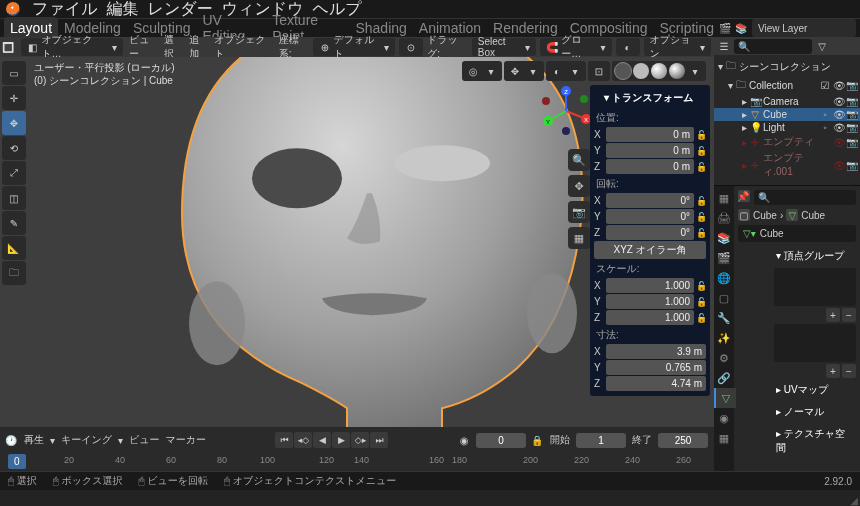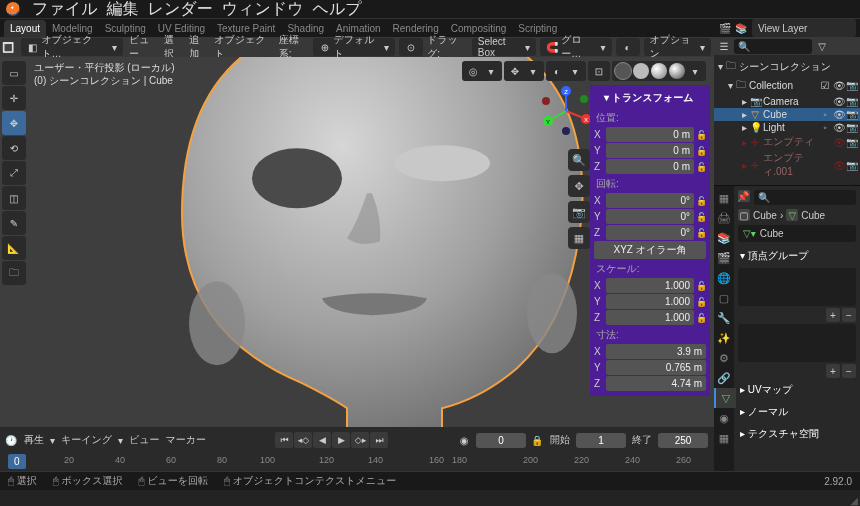--- a/index.html
+++ b/index.html
@@ -1,20 +1,20 @@
 <!DOCTYPE html>
 <html><head>
 <meta charset="utf-8">
 <style>
 html,body{margin:0;padding:0;width:860px;height:506px;background:#232323;font-family:sans-serif;font-size:10px;color:#ccc;overflow:hidden;}
 .topbar{height:18px;background:#191919;display:flex;align-items:center;padding:0 6px;gap:9px;}
 .topbar .mitem{color:#e0e0e0;font-size:16px;}
 .topbar .blender{width:14px;height:14px;border-radius:50%;background:radial-gradient(circle at 45% 40%,#fff 0 8%,#f5792a 12% 60%,#22528b 62% 100%);margin-right:3px;}
 .workspaces{height:18px;background:#191919;border-top:1px solid #333;display:flex;align-items:center;padding-left:4px;}
-.workspaces .tab{padding:3px 6px;color:#888;font-size:10px;}
+.workspaces .tab{padding:3px 6px;color:#888;font-size:14px;}
 .workspaces .tab.active{background:#323232;color:#fff;border-radius:4px 4px 0 0;}
 .scene-area{margin-left:auto;display:flex;align-items:center;gap:4px;padding-right:4px;}
 .scene-field{background:#2b2b2b;border-radius:3px;padding:2px 6px;display:flex;align-items:center;gap:4px;width:92px;height:14px;}
 .ic{width:12px;height:12px;display:inline-flex;align-items:center;justify-content:center;}
 .main{display:flex;height:434px;}
 .leftcol{flex:1;display:flex;flex-direction:column;position:relative;background:#3a3a3a;}
 .hdr{height:20px;background:#383838;display:flex;align-items:center;padding:0 3px;gap:6px;font-size:10px;}
 .selectbox{background:#2b2b2b;border-radius:3px;padding:2px 6px;display:flex;align-items:center;gap:3px;height:14px;}
 .rightside{margin-left:auto;display:flex;gap:4px;align-items:center;}
 .viewport{flex:1;position:relative;background:#3e3e3e;overflow:hidden;}
@@ -22,21 +22,21 @@
 .toolbtn{width:24px;height:24px;background:#2a2a2a;border-radius:3px;display:flex;align-items:center;justify-content:center;color:#ccc;}
 .toolbtn.active{background:#3d6a9c;}
 .topleft-overlay{position:absolute;top:4px;left:34px;font-size:10px;color:#ddd;line-height:13px;}
 .topright-overlay{position:absolute;top:4px;right:8px;display:flex;gap:2px;}
 .pill{background:#2a2a2a;border-radius:3px;padding:2px;display:flex;gap:0;}
 .pill .b{width:18px;height:16px;display:flex;align-items:center;justify-content:center;}
 .circle{width:16px;height:16px;border-radius:50%;}
 .gizmo{position:absolute;top:28px;right:122px;width:52px;height:52px;}
 .sidebtns{position:absolute;top:92px;right:124px;width:22px;display:flex;flex-direction:column;gap:4px;}
 .sidebtn{width:22px;height:22px;background:#2e2e2e;border-radius:4px;display:flex;align-items:center;justify-content:center;color:#bbb;font-size:11px;}
-.npanel{position:absolute;top:28px;right:4px;width:112px;background:#4c1d95;border-radius:3px;padding:4px;font-size:10px;}
+.npanel{position:absolute;top:28px;right:4px;width:112px;background:#0f172a;border-radius:3px;padding:4px;font-size:10px;}
 .npanel .hdr2{font-weight:bold;color:#fff;padding:2px 0 4px 10px;position:relative;}
 .npanel .lbl{color:#aaa;padding:2px 2px;}
 .nrow{display:flex;align-items:center;gap:2px;margin-bottom:1px;}
 .nrow .ax{width:10px;color:#ccc;}
 .nrow .val{flex:1;background:#545454;border-radius:2px;padding:2px 4px;color:#eee;text-align:right;}
 .nrow .lock{width:10px;color:#888;font-size:9px;}
 .head{position:absolute;left:50%;top:50%;transform:translate(-50%,-52%);width:470px;height:440px;}
 .timeline{height:26px;background:#2a2a2a;display:flex;align-items:center;padding:0 6px;gap:6px;}
 .timeline2{height:18px;background:#2a2a2a;position:relative;}
 .tlcurrent{position:absolute;left:8px;top:1px;background:#3d6a9c;color:#fff;padding:2px 6px;border-radius:2px;font-size:10px;}
@@ -54,21 +54,21 @@
 .props{flex:1;display:flex;}
 .proptabs{width:20px;background:#1c1c1c;display:flex;flex-direction:column;padding-top:2px;}
 .ptab{width:20px;height:20px;display:flex;align-items:center;justify-content:center;color:#888;font-size:11px;}
 .ptab.active{background:#3a3a3a;border-left:2px solid #3d8ce0;color:#fff;}
 .propbody{flex:1;padding:4px;font-size:10px;}
 .searchrow{display:flex;gap:4px;margin-bottom:4px;}
 .searchbox{flex:1;background:#1c1c1c;border-radius:3px;padding:2px 4px;display:flex;align-items:center;gap:3px;}
 .crumb{display:flex;align-items:center;gap:3px;margin-bottom:4px;}
 .sq{width:12px;height:12px;background:#444;border-radius:2px;display:flex;align-items:center;justify-content:center;}
 .field{background:#1c1c1c;border-radius:3px;padding:3px 5px;margin-bottom:4px;display:flex;align-items:center;gap:4px;}
-.section{border-top:0px solid #222;margin-top:2px;}
+.section{border-top:0px solid #222;margin-top:2px;margin-left:36px;}
 .section .shdr{padding:3px 2px;color:#fff;}
 .darkbox{height:38px;background:#1e1e1e;border-radius:3px;margin:2px 0;}
 .plusminus{display:flex;justify-content:flex-end;gap:2px;}
 .pm{width:14px;height:14px;background:#3a3a3a;border-radius:2px;color:#ccc;display:flex;align-items:center;justify-content:center;}
 .status{height:18px;background:#191919;border-top:1px solid #333;display:flex;align-items:center;padding:0 8px;gap:16px;font-size:10px;color:#aaa;}
 .tick{position:absolute;top:2px;font-size:9px;color:#888;}
 .resize{position:absolute;right:2px;bottom:0;color:#555;}
 </style>
 </head>
 <body>
@@ -329,21 +329,21 @@
       <div class="numfld">250</div>
     </div>
     <div class="timeline2">
       <div class="tlcurrent">0</div>
       <span class="tick" style="left:64px">20</span>
       <span class="tick" style="left:115px">40</span>
       <span class="tick" style="left:166px">60</span>
       <span class="tick" style="left:217px">80</span>
       <span class="tick" style="left:260px">100</span>
       <span class="tick" style="left:319px">120</span>
-      <span class="tick" style="left:368px">140</span>
+      <span class="tick" style="left:354px">140</span>
       <span class="tick" style="left:429px">160</span>
       <span class="tick" style="left:452px">180</span>
       <span class="tick" style="left:523px">200</span>
       <span class="tick" style="left:574px">220</span>
       <span class="tick" style="left:625px">240</span>
       <span class="tick" style="left:676px">260</span>
     </div>
   </div>
 
   <div class="rightcol">

